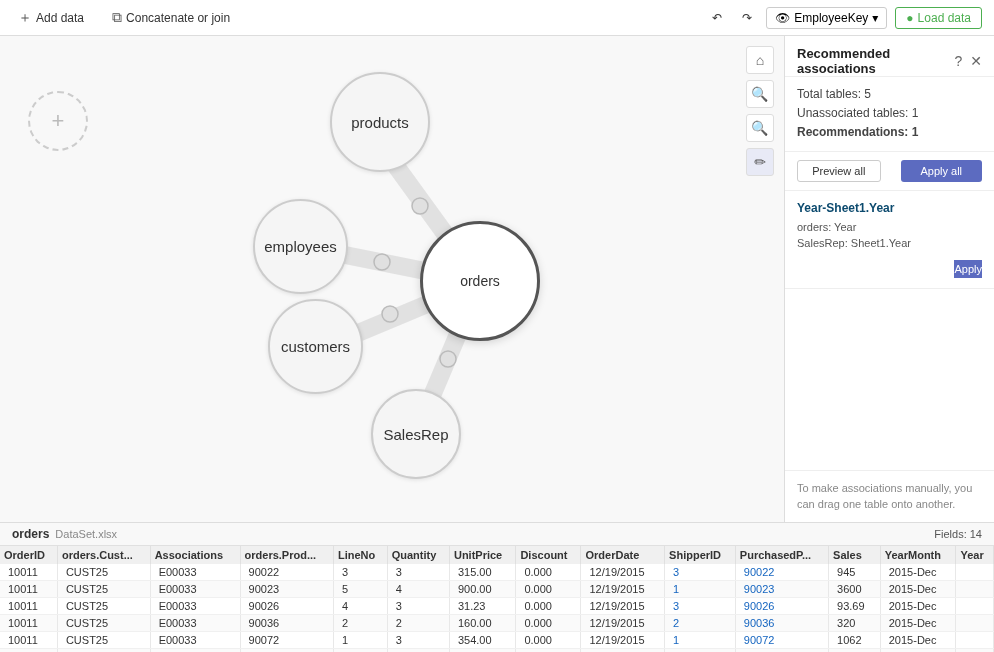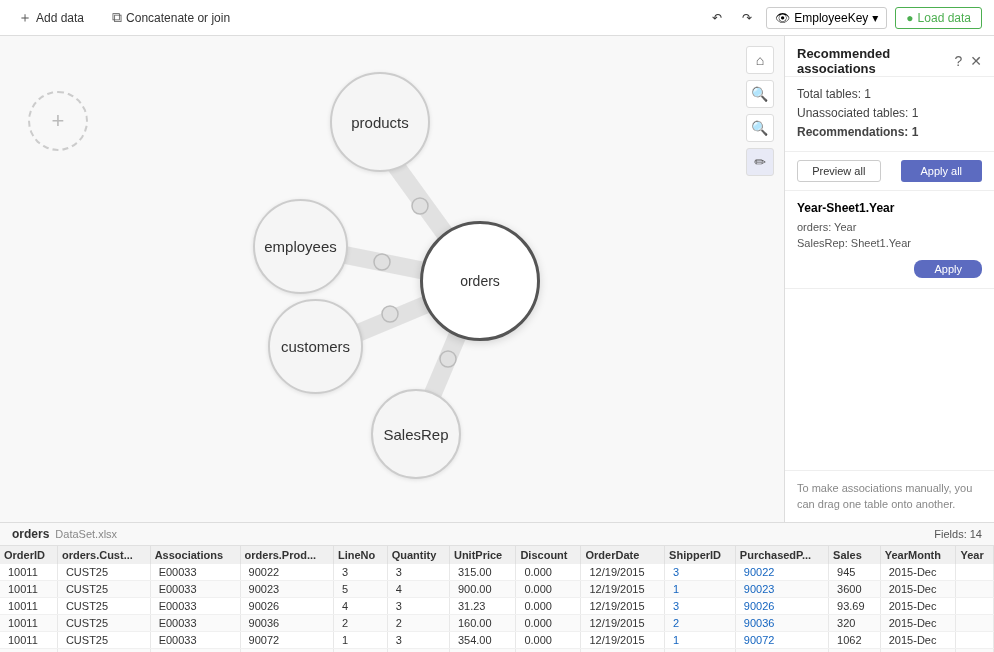--- a/index.html
+++ b/index.html
@@ -52,26 +52,26 @@
     .panel-actions { display: flex; gap: 20px; padding: 8px 12px; border-bottom: 1px solid #eee; }
     .btn-preview {
       border: 1px solid #ccc; background: #fff; padding: 4px 8px; border-radius: 3px;
       cursor: pointer; font-size: 11px; flex: 1; color: #333;
     }
     .btn-apply-all {
       border: none; background: #5c6bc0; color: #fff; padding: 4px 8px; border-radius: 3px;
       cursor: pointer; font-size: 11px; flex: 1;
     }
     .recommendation-card { padding: 10px 12px; border-bottom: 1px solid #eee; }
-    .rec-title { font-weight: 600; color: #000000; margin-bottom: 4px; }
+    .rec-title { font-weight: 600; color: #0c4a6e; margin-bottom: 4px; }
     .rec-detail { color: #555; line-height: 1.5; font-size: 11px; }
     .btn-apply-small {
       display: block; margin-top: 8px; text-align: right;
-      border: none; background: #5c6bc0; color: #fff; padding: 3px 20px;
-      border-radius: 8px; cursor: pointer; font-size: 11px; float: right;
+      border: none; background: #5c6bc0; color: #fff; padding: 3px 0;
+      border-radius: 0; cursor: pointer; font-size: 11px; float: right;
     }
     .panel-footer {
       margin-top: auto; padding: 10px 12px; font-size: 11px; color: #888;
       border-top: 1px solid #eee; line-height: 1.4;
     }
 
     
     #canvas-icons {
       position: absolute; top: 10px; right: 10px; display: flex; flex-direction: column;
       gap: 6px; z-index: 10;
@@ -202,21 +202,21 @@
 
   <div id="side-panel">
     <div class="panel-header">
       <span class="panel-title">Recommended associations</span>
       <div class="panel-header-icons">
         <span>?</span>
         <span>✕</span>
       </div>
     </div>
     <div class="panel-stats">
-      <div>Total tables: 1</div>
+      <div>Total tables: 5</div>
       <div>Unassociated tables: 1</div>
       <div class="bold">Recommendations: 1</div>
     </div>
     <div class="panel-actions">
       <button class="btn-preview">Preview all</button>
       <button class="btn-apply-all">Apply all</button>
     </div>
     <div class="recommendation-card">
       <div class="rec-title">Year-Sheet1.Year</div>
       <div class="rec-detail">orders: Year</div>

